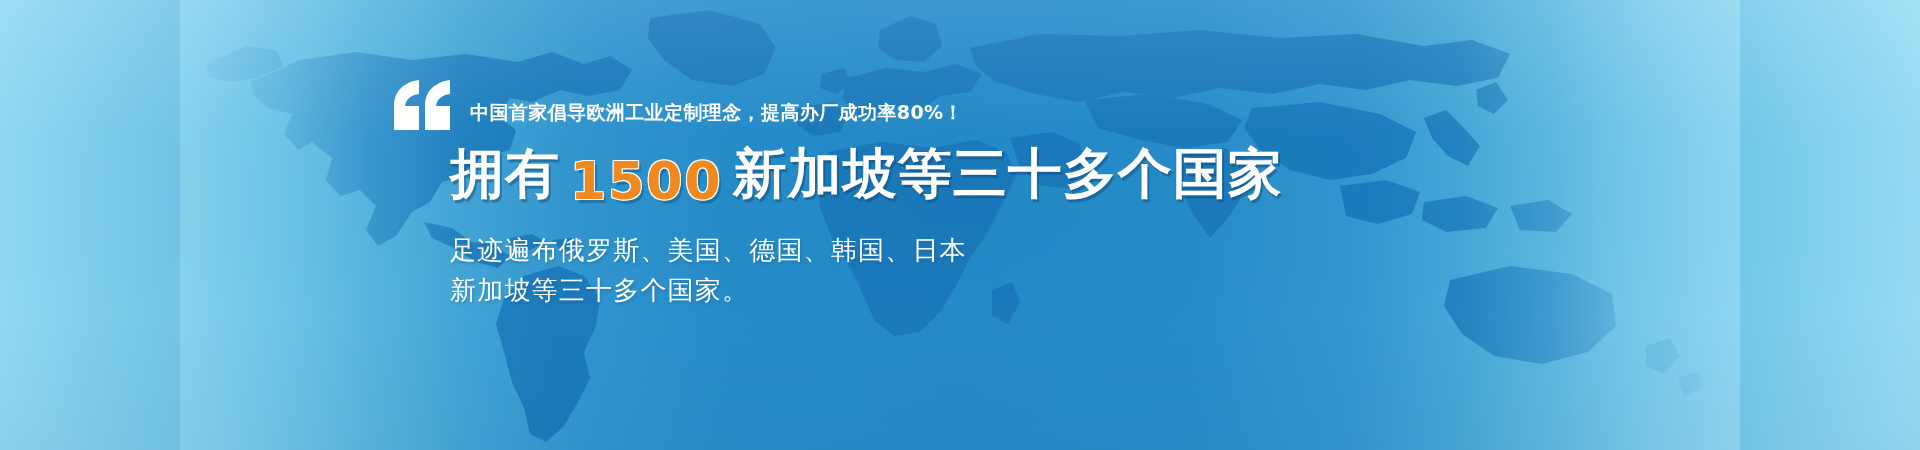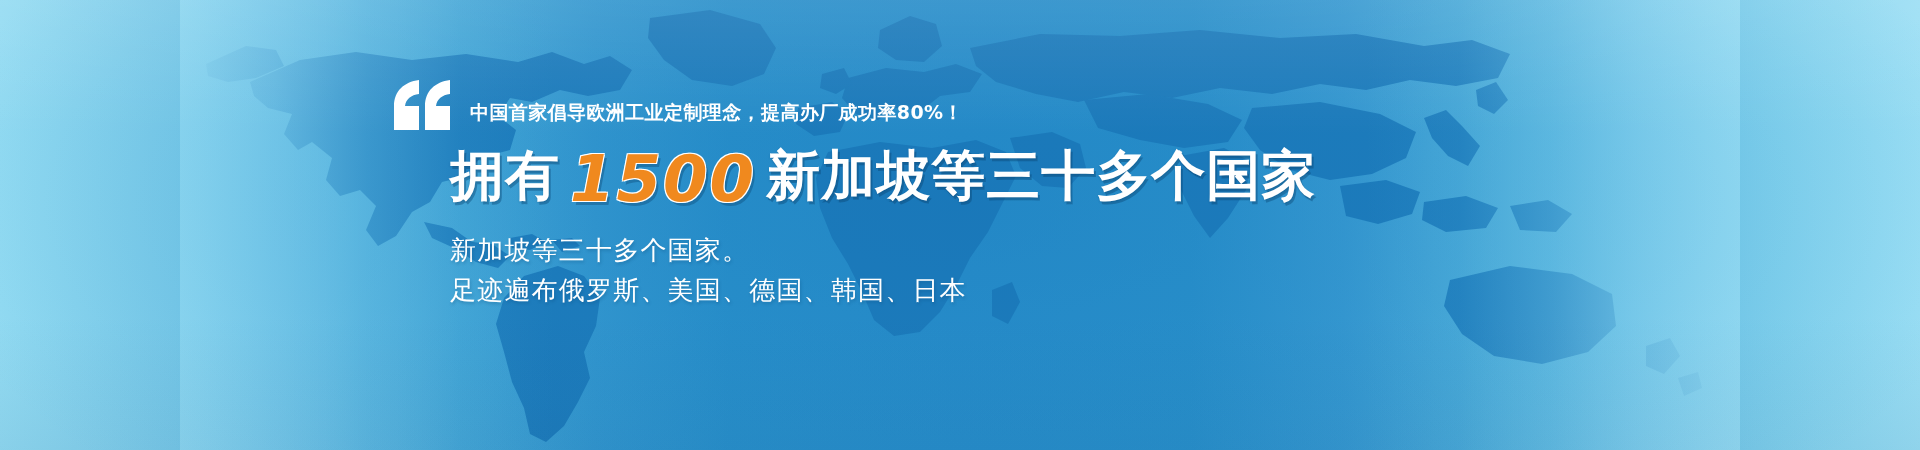--- a/index.html
+++ b/index.html
@@ -137,32 +137,31 @@
     color: #ffffff;
     font-size: 54px;
     font-weight: bold;
     letter-spacing: 1px;
     text-shadow:
       2px 3px 0 rgba(10,70,115,0.40),
       0 1px 2px rgba(10,70,115,0.30);
   }
   .headline .num {
     color: #f0891e;
-    font-size: 64px;
+    font-size: 52px;
     font-weight: bold;
     letter-spacing: 2px;
     padding: 0 10px;
     vertical-align: -7px;
     text-shadow:
       -1px -1px 0 #ffffff,
        1px -1px 0 #ffffff,
       -1px  1px 0 #ffffff,
        1px  1px 0 #ffffff,
        3px  4px 0 rgba(10,70,115,0.38);
-    font-style: italic;
   }
 
   
   .subtitle {
     position: absolute;
     left: 450px;
     top: 230px;
     color: #ffffff;
     font-size: 26px;
     line-height: 40px;
@@ -258,18 +257,18 @@
         </svg>
       </span>
       <span class="quote-text">中国首家倡导欧洲工业定制理念，提高办厂成功率80%！</span>
     </div>
 
     <div class="headline">
       <span>拥有</span><span class="num">1500</span><span>新加坡等三十多个国家</span>
     </div>
 
     <div class="subtitle">
+      <div>足迹遍布俄罗斯、美国、德国、韩国、日本</div>
       <div>新加坡等三十多个国家。</div>
-      <div>足迹遍布俄罗斯、美国、德国、韩国、日本</div>
     </div>
 
   </div>
 </div>
 
 </body></html>

